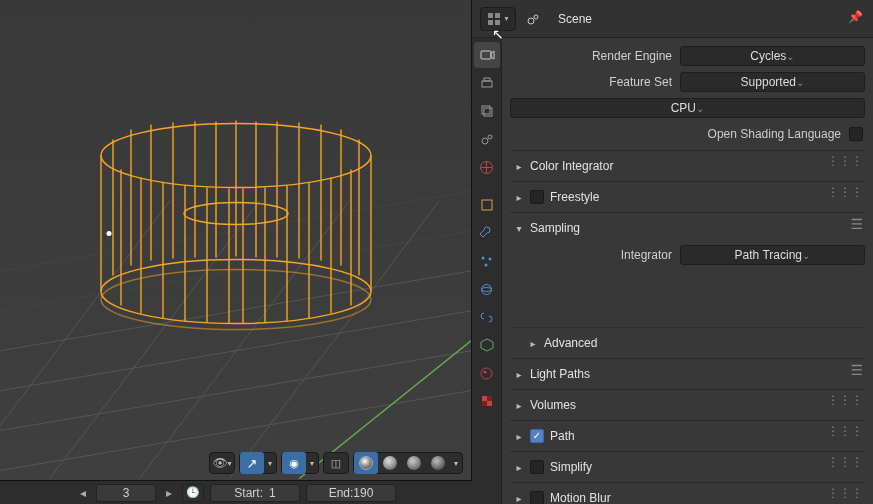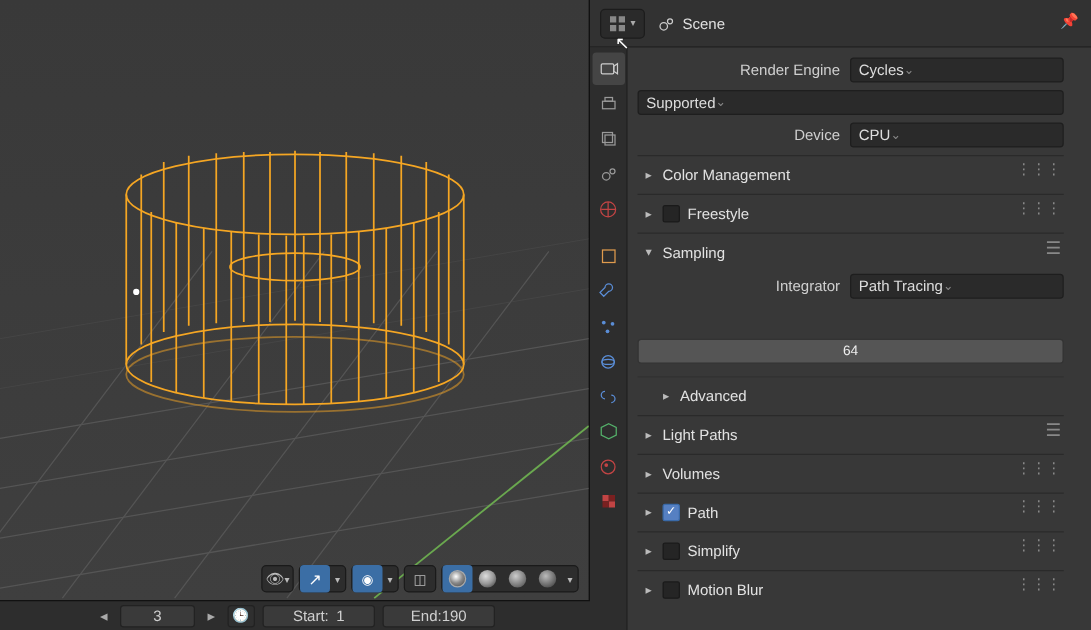--- a/index.html
+++ b/index.html
@@ -14,30 +14,30 @@
   .toolbar-pill { background:#2d2d2d; border:1px solid #1a1a1a; border-radius:4px; height:22px; display:flex; align-items:center;}
   .toolbar-pill > div { width:24px; height:22px; display:flex; align-items:center; justify-content:center; color:#bbb;}
   .toolbar-pill > div.active { background:#3b6ea5; color:#fff; border-radius:3px;}
   .shading-sphere { width:14px; height:14px; border-radius:50%; }
   .timeline-bar { height:24px; background:#2d2d2d; border-top:1px solid #111; display:flex; align-items:center; justify-content:center; gap:6px; padding:0 8px;}
   .timeline-bar .pill { background:#3a3a3a; border:1px solid #222; border-radius:3px; height:18px; display:flex; align-items:center; padding:0 6px; color:#d0d0d0; font-size:11px; min-width:38px; justify-content:center;}
   .timeline-bar .arrow { width:14px; text-align:center; color:#aaa; cursor:pointer;}
   .properties-area { flex:1; display:flex; flex-direction:column; background:#383838; }
   .props-header { height:38px; background:#323232; border-bottom:1px solid #222; display:flex; align-items:center; padding:0 8px; gap:10px;}
   .header-selector { background:#2a2a2a; border:1px solid #1c1c1c; border-radius:4px; height:24px; width:36px; display:flex; align-items:center; justify-content:center; gap:3px; cursor:pointer;}
-  .header-scene { display:flex; align-items:center; gap:6px; color:#e0e0e0; font-size:12px;}
+  .header-scene { display:flex; align-items:center; gap:18px; color:#e0e0e0; font-size:12px;}
   .pin { position:absolute; right:10px; top:10px; color:#888; cursor:pointer;}
   .props-body { flex:1; display:flex; overflow:hidden;}
   .tab-col { width:30px; background:#2d2d2d; border-right:1px solid #222; display:flex; flex-direction:column; align-items:center; gap:2px; padding-top:4px;}
   .tab-col .tab { width:26px; height:26px; display:flex; align-items:center; justify-content:center; border-radius:3px; cursor:pointer; position:relative;}
   .tab-col .tab.active { background:#454545; }
-  .panel { flex:1; overflow:auto; padding:6px 22px 6px 8px; }
+  .panel { flex:1; overflow:auto; padding:6px 8px 6px 8px; }
   .form-row { display:flex; align-items:center; height:24px; margin-bottom:2px;}
   .form-label { flex:0 0 170px; text-align:right; color:#cfcfcf; padding-right:8px; font-size:12px;}
-  .form-control { flex:1; height:20px; background:#2a2a2a; border:1px solid #1e1e1e; border-radius:3px; color:#ddd; font-size:11px; padding:0 6px; display:flex; align-items:center; justify-content:flex-start; cursor:pointer;}
+  .form-control { flex:1; height:20px; background:#2a2a2a; border:1px solid #1e1e1e; border-radius:3px; color:#ddd; font-size:11px; padding:0 6px; display:flex; align-items:center; justify-content:center; cursor:pointer;}
   .form-control .chev { color:#888; font-size:10px;}
   .checkbox { width:14px; height:14px; border:1px solid #1a1a1a; background:#252525; border-radius:2px; display:inline-flex; align-items:center; justify-content:center; cursor:pointer;}
   .checkbox.checked { background:#5680c2; border-color:#3a6aa8;}
   .checkbox.checked::after { content:"✓"; font-size:10px; color:#fff; line-height:1;}
   .section { border-top:1px solid #2a2a2a; margin-top:4px; padding-top:4px; position:relative;}
   .section-header { display:flex; align-items:center; gap:6px; height:22px; padding-left:4px; cursor:pointer; color:#e2e2e2; font-size:12px;}
   .section-header .tri { width:10px; text-align:center; font-size:10px; color:#bbb;}
   .section .opts { position:absolute; right:2px; top:3px; color:#888; cursor:pointer;}
   .num-field { flex:1; height:20px; background:#555; border:1px solid #333; border-radius:3px; color:#eee; text-align:center; font-size:11px; display:flex; align-items:center; justify-content:center; cursor:ew-resize;}
   .sub-section { padding-left:14px;}
@@ -271,37 +271,41 @@
 
     <div class="panel">
       <div class="form-row">
           <div class="form-label">Render Engine</div>
           <div class="form-control">
             <span>Cycles</span>
             <span class="chev">⌄</span>
           </div>
         </div>
       <div class="form-row">
+          <div class="form-label">Feature Set</div>
           <div class="form-control">
             <span>Supported</span>
             <span class="chev">⌄</span>
           </div>
         </div>
       <div class="form-row">
-          <div class="form-label">Device</div>
           <div class="form-control">
             <span>CPU</span>
             <span class="chev">⌄</span>
           </div>
         </div>
-
-      <div class="section">
-          <div class="section-header">
-            <span class="tri">▸</span>
-            <span>Color Management</span>
+      <div class="form-row" style="justify-content:flex-end; gap:8px; padding-right:2px;">
+          <span>Open Shading Language</span>
+          <span class="checkbox"></span>
+        </div>
+
+      <div class="section">
+          <div class="section-header">
+            <span class="tri">▸</span>
+            <span>Color Integrator</span>
           </div>
           <span class="opts">⋮⋮⋮</span>
         </div>
       <div class="section">
           <div class="section-header">
             <span class="tri">▸</span>
             <span class="checkbox"></span>
             <span>Freestyle</span>
           </div>
           <span class="opts">⋮⋮⋮</span>
@@ -317,21 +321,20 @@
           <div class="form-row">
               <div class="form-label">Integrator</div>
               <div class="form-control">
                 <span>Path Tracing</span>
                 <span class="chev">⌄</span>
               </div>
             </div>
           <div class="form-row">
             </div>
           <div class="form-row">
-              <div class="num-field">64</div>
             </div>
         </div>
         <div class="sub-section section" style="border-top:1px solid #303030;">
             <div class="section-header">
               <span class="tri">▸</span>
               <span>Advanced</span>
             </div>
           </div>
       </div>
 

